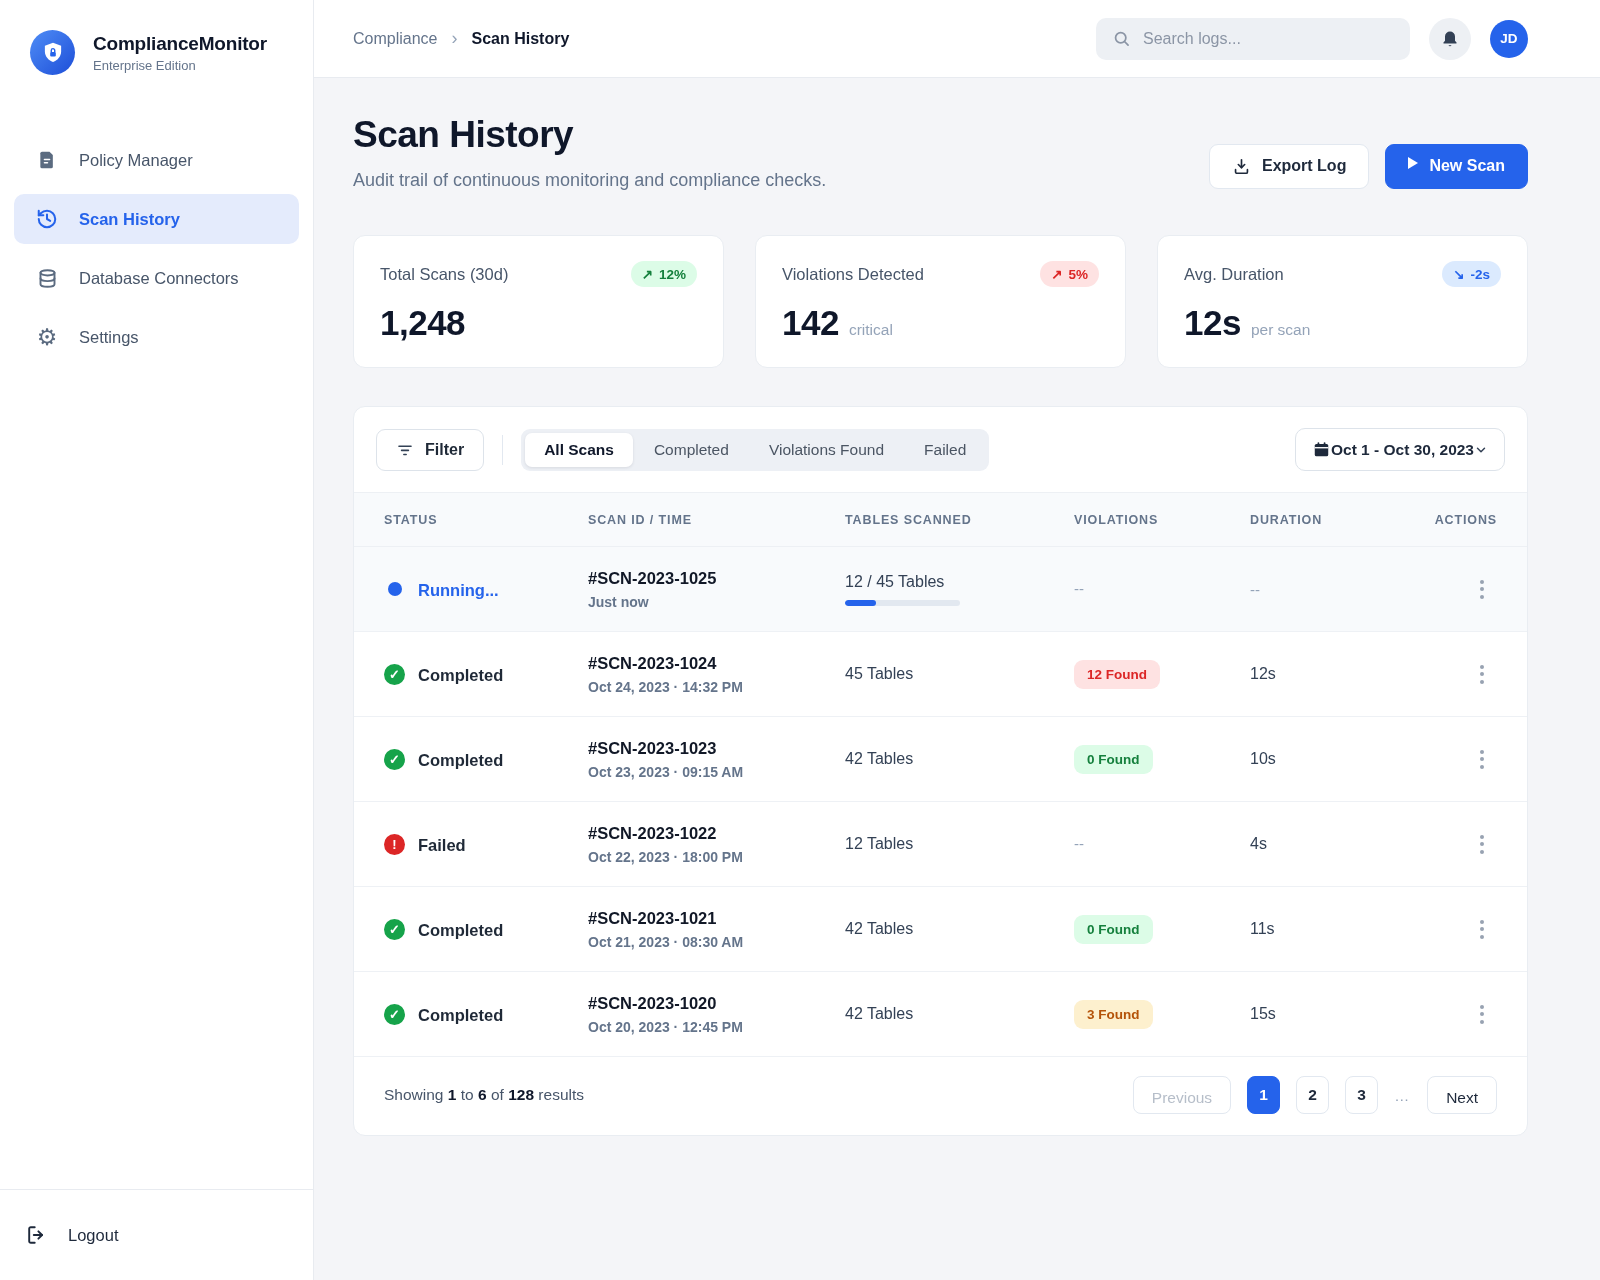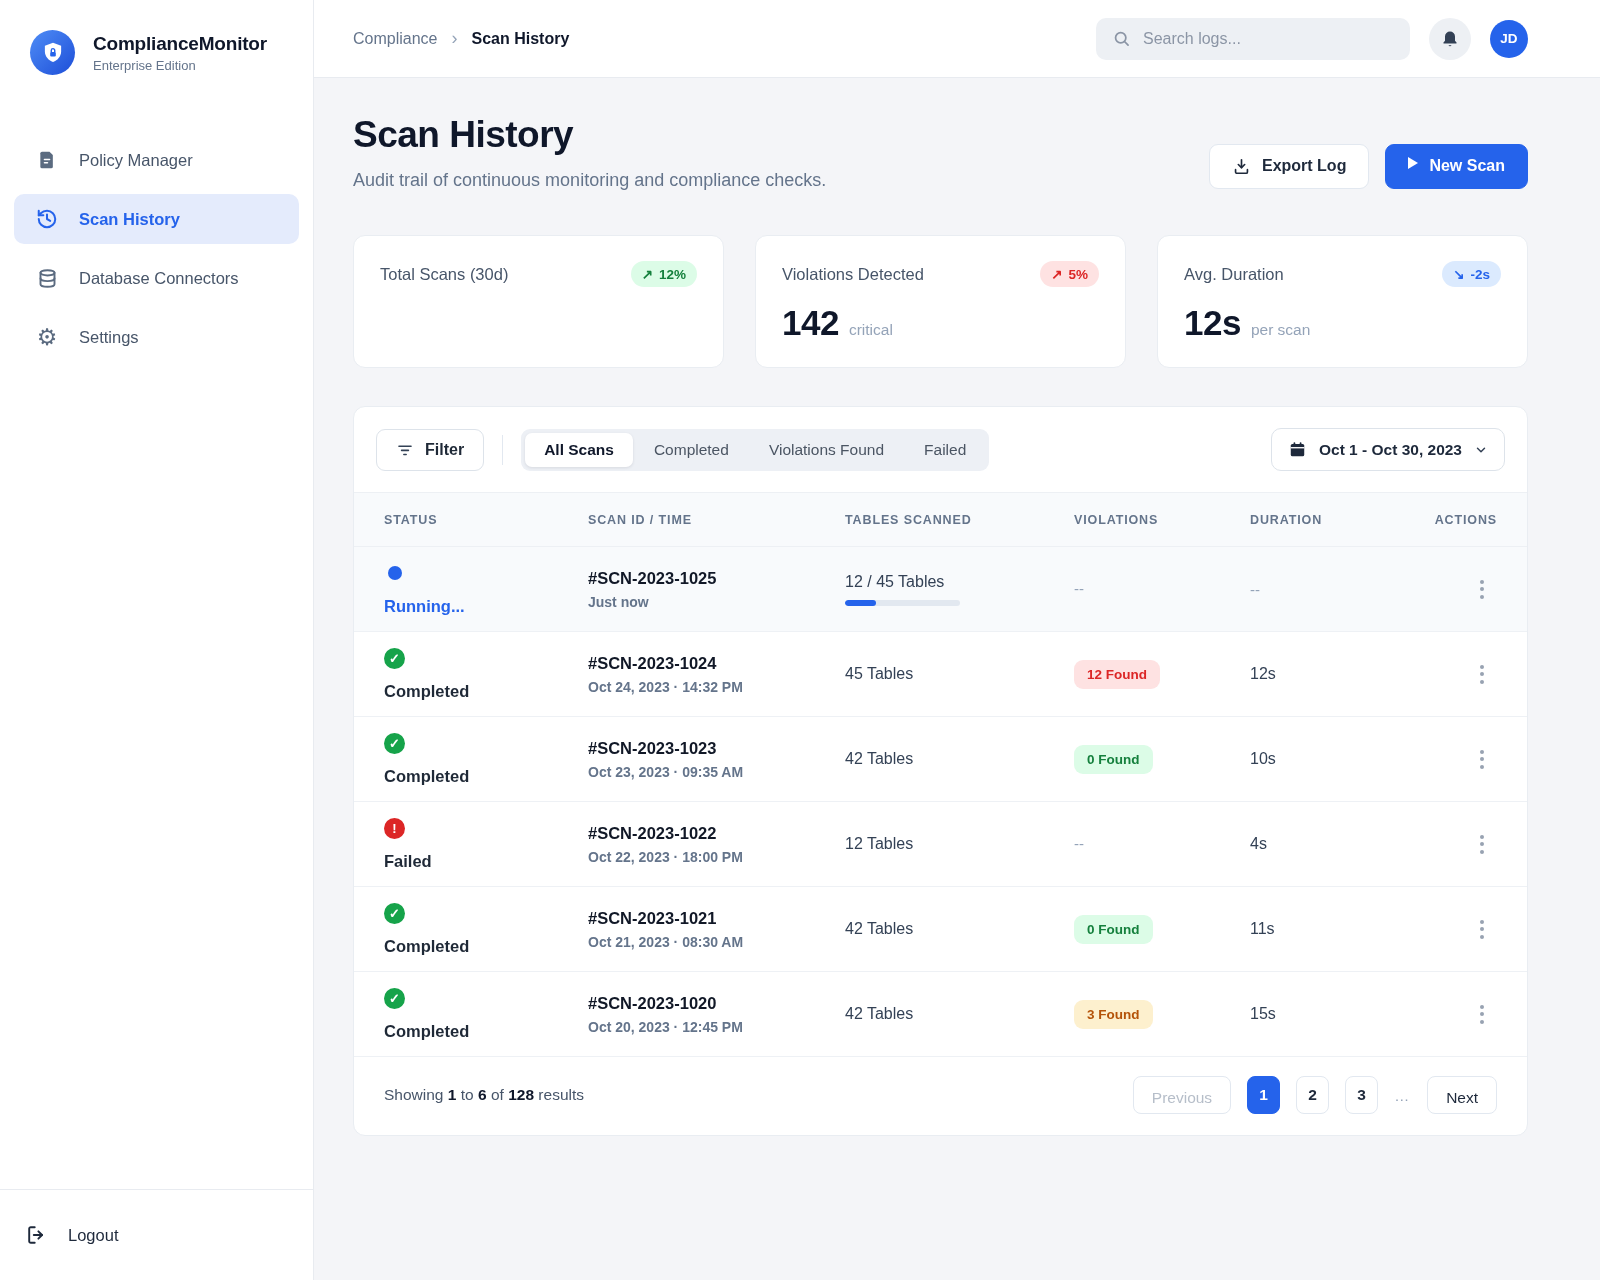--- a/index.html
+++ b/index.html
@@ -62,30 +62,30 @@
   .stat-suffix { font-size:15.5px; color:#94a3b8; }
 
   
   .table-card { background:#fff; border:1px solid #e9edf2; border-radius:12px; margin-top:38px; }
   .filter-row { display:flex; align-items:center; padding:21px 22px; }
   .filter-btn { display:flex; align-items:center; gap:11px; padding:11px 19px; border:1px solid #dde3ea; border-radius:9px; background:#fff; font-family:inherit; font-size:16px; font-weight:600; color:#1f2937; cursor:pointer; }
   .v-divider { width:1px; height:30px; background:#e2e8f0; margin:0 18px; }
   .seg-control { display:flex; align-items:flex-start; background:#edf0f5; border-radius:9px; padding:4px; gap:2px; }
   .seg-tab { padding:8px 19px; border-radius:7px; font-size:15.5px; font-weight:500; color:#4b5563; cursor:pointer; white-space:nowrap; }
   .seg-tab.active { background:#fff; color:#0f172a; font-weight:700; box-shadow:0 1px 3px rgba(15,23,42,.1); }
-  .date-btn { margin-left:auto; display:flex; align-items:center; gap:12px; padding:11px 16px; border:1px solid #dde3ea; border-radius:10px; background:#fff; font-family:inherit; font-size:15.5px; font-weight:600; color:#1e293b; cursor:pointer; }
+  .date-btn { margin-left:auto; display:flex; align-items:center; gap:0; padding:11px 16px; border:1px solid #dde3ea; border-radius:10px; background:#fff; font-family:inherit; font-size:15.5px; font-weight:600; color:#1e293b; cursor:pointer; }
 
   .grid6 { display:grid; grid-template-columns:204px 257px 229px 176px 178px 1fr; align-items:center; padding:0 30px; }
   .thead { height:55px; background:#f8fafc; border-top:1px solid #edf0f4; border-bottom:1px solid #edf0f4; }
   .th { font-size:12.5px; font-weight:700; letter-spacing:0.07em; text-transform:uppercase; color:#64748b; }
   .th.right { text-align:right; }
 
   .trow { height:85px; border-bottom:1px solid #eef1f5; }
   .trow.highlight { background:#f8fafc; }
-  .status-cell { display:flex; align-items:flex-start; gap:13px;flex-direction:column; }
+  .status-cell { display:flex; align-items:flex-end; gap:13px; }
   .status-icon { border-radius:50%; display:flex; align-items:center; justify-content:center; color:#fff; font-size:13px; font-weight:700; flex-shrink:0; }
   .status-icon.completed { width:21px; height:21px; background:#16a34a; }
   .status-icon.completed::after { content:"✓"; }
   .status-icon.failed { width:21px; height:21px; background:#dc2626; }
   .status-icon.failed::after { content:"!"; }
   .status-icon.running { width:14px; height:14px; background:#2563eb; margin:3.5px; }
   .status-label { font-size:16.5px; font-weight:600; color:#1f2937; }
   .status-label.running { color:#2563eb; }
   .scan-id { font-size:16.5px; font-weight:700; color:#111827; }
   .scan-time { font-size:14px; color:#64748b; margin-top:6px;font-weight:bold; }
@@ -244,20 +244,24 @@
     <div class="stats-row">
 
         <div class="stat-card">
           <div class="stat-top">
             <span class="stat-label">Total Scans (30d)</span>
             <span class="stat-badge success">
               <span class="trend-icon up"></span>
               <span>12%</span>
             </span>
           </div>
+          <div class="stat-value-row">
+            <span class="stat-value">1,248</span>
+            <span class="stat-suffix"></span>
+          </div>
         </div>
 
         <div class="stat-card">
           <div class="stat-top">
             <span class="stat-label">Violations Detected</span>
             <span class="stat-badge danger">
               <span class="trend-icon up"></span>
               <span>5%</span>
             </span>
           </div>
@@ -389,21 +393,21 @@
           </div>
         </div>
 
         <div class="grid6 trow">
           <div class="status-cell">
             <span class="status-icon completed"></span>
             <span class="status-label completed">Completed</span>
           </div>
           <div>
             <div class="scan-id">#SCN-2023-1023</div>
-            <div class="scan-time">Oct 23, 2023 · 09:35 AM</div>
+            <div class="scan-time">Oct 23, 2023 · 09:15 AM</div>
           </div>
           <div>
             <div class="tables-text">42 Tables</div>
 
           </div>
           <div>
             <span class="v-badge success">0 Found</span>
           </div>
           <div class="dur-cell">10s</div>
           <div class="actions-cell">

